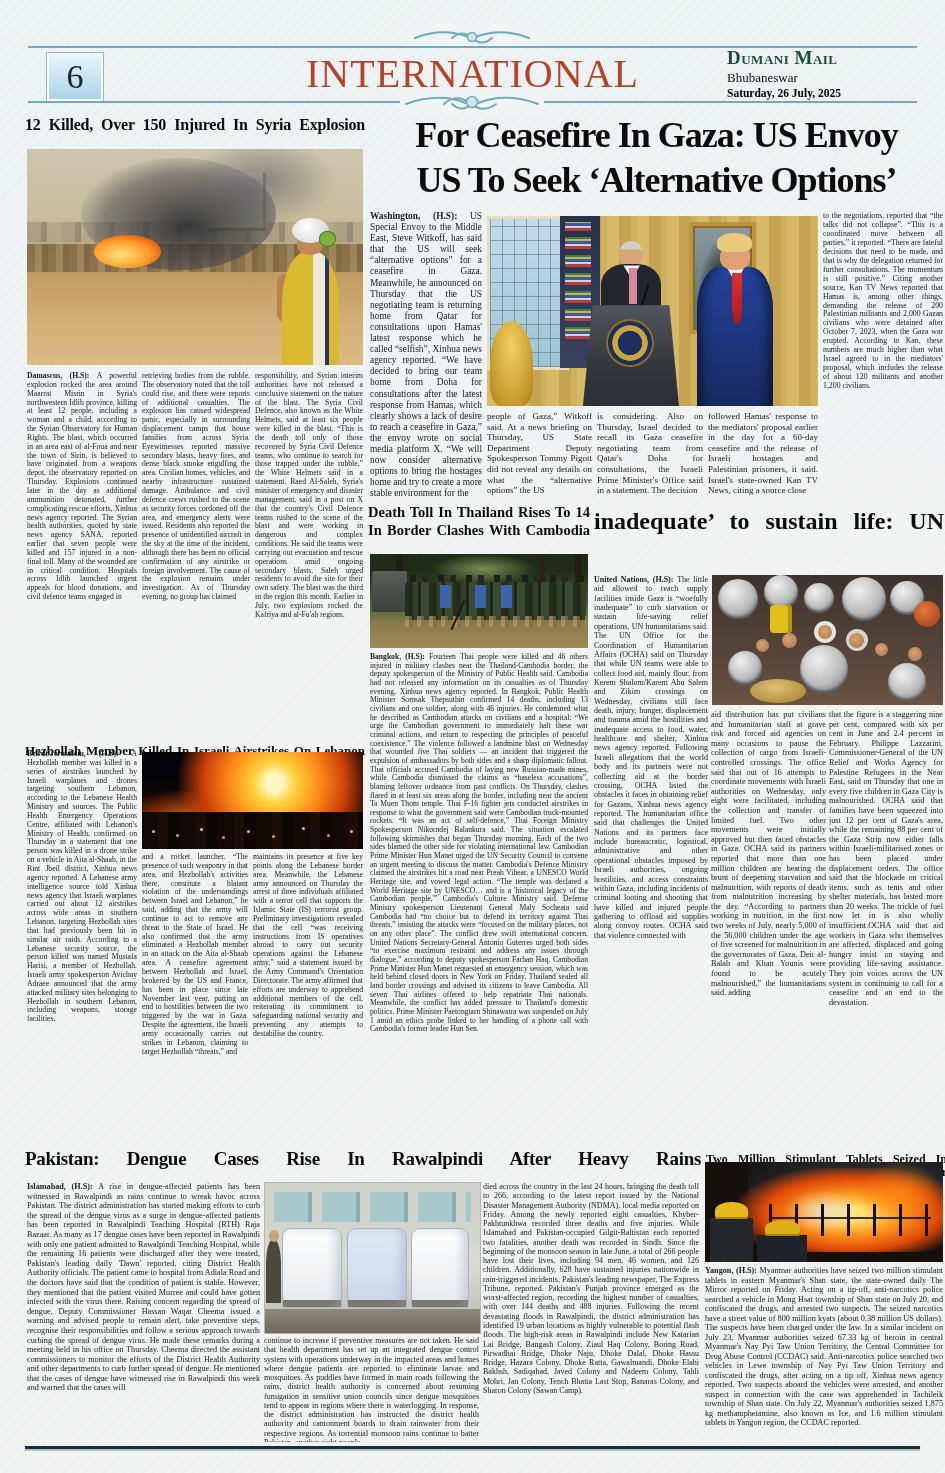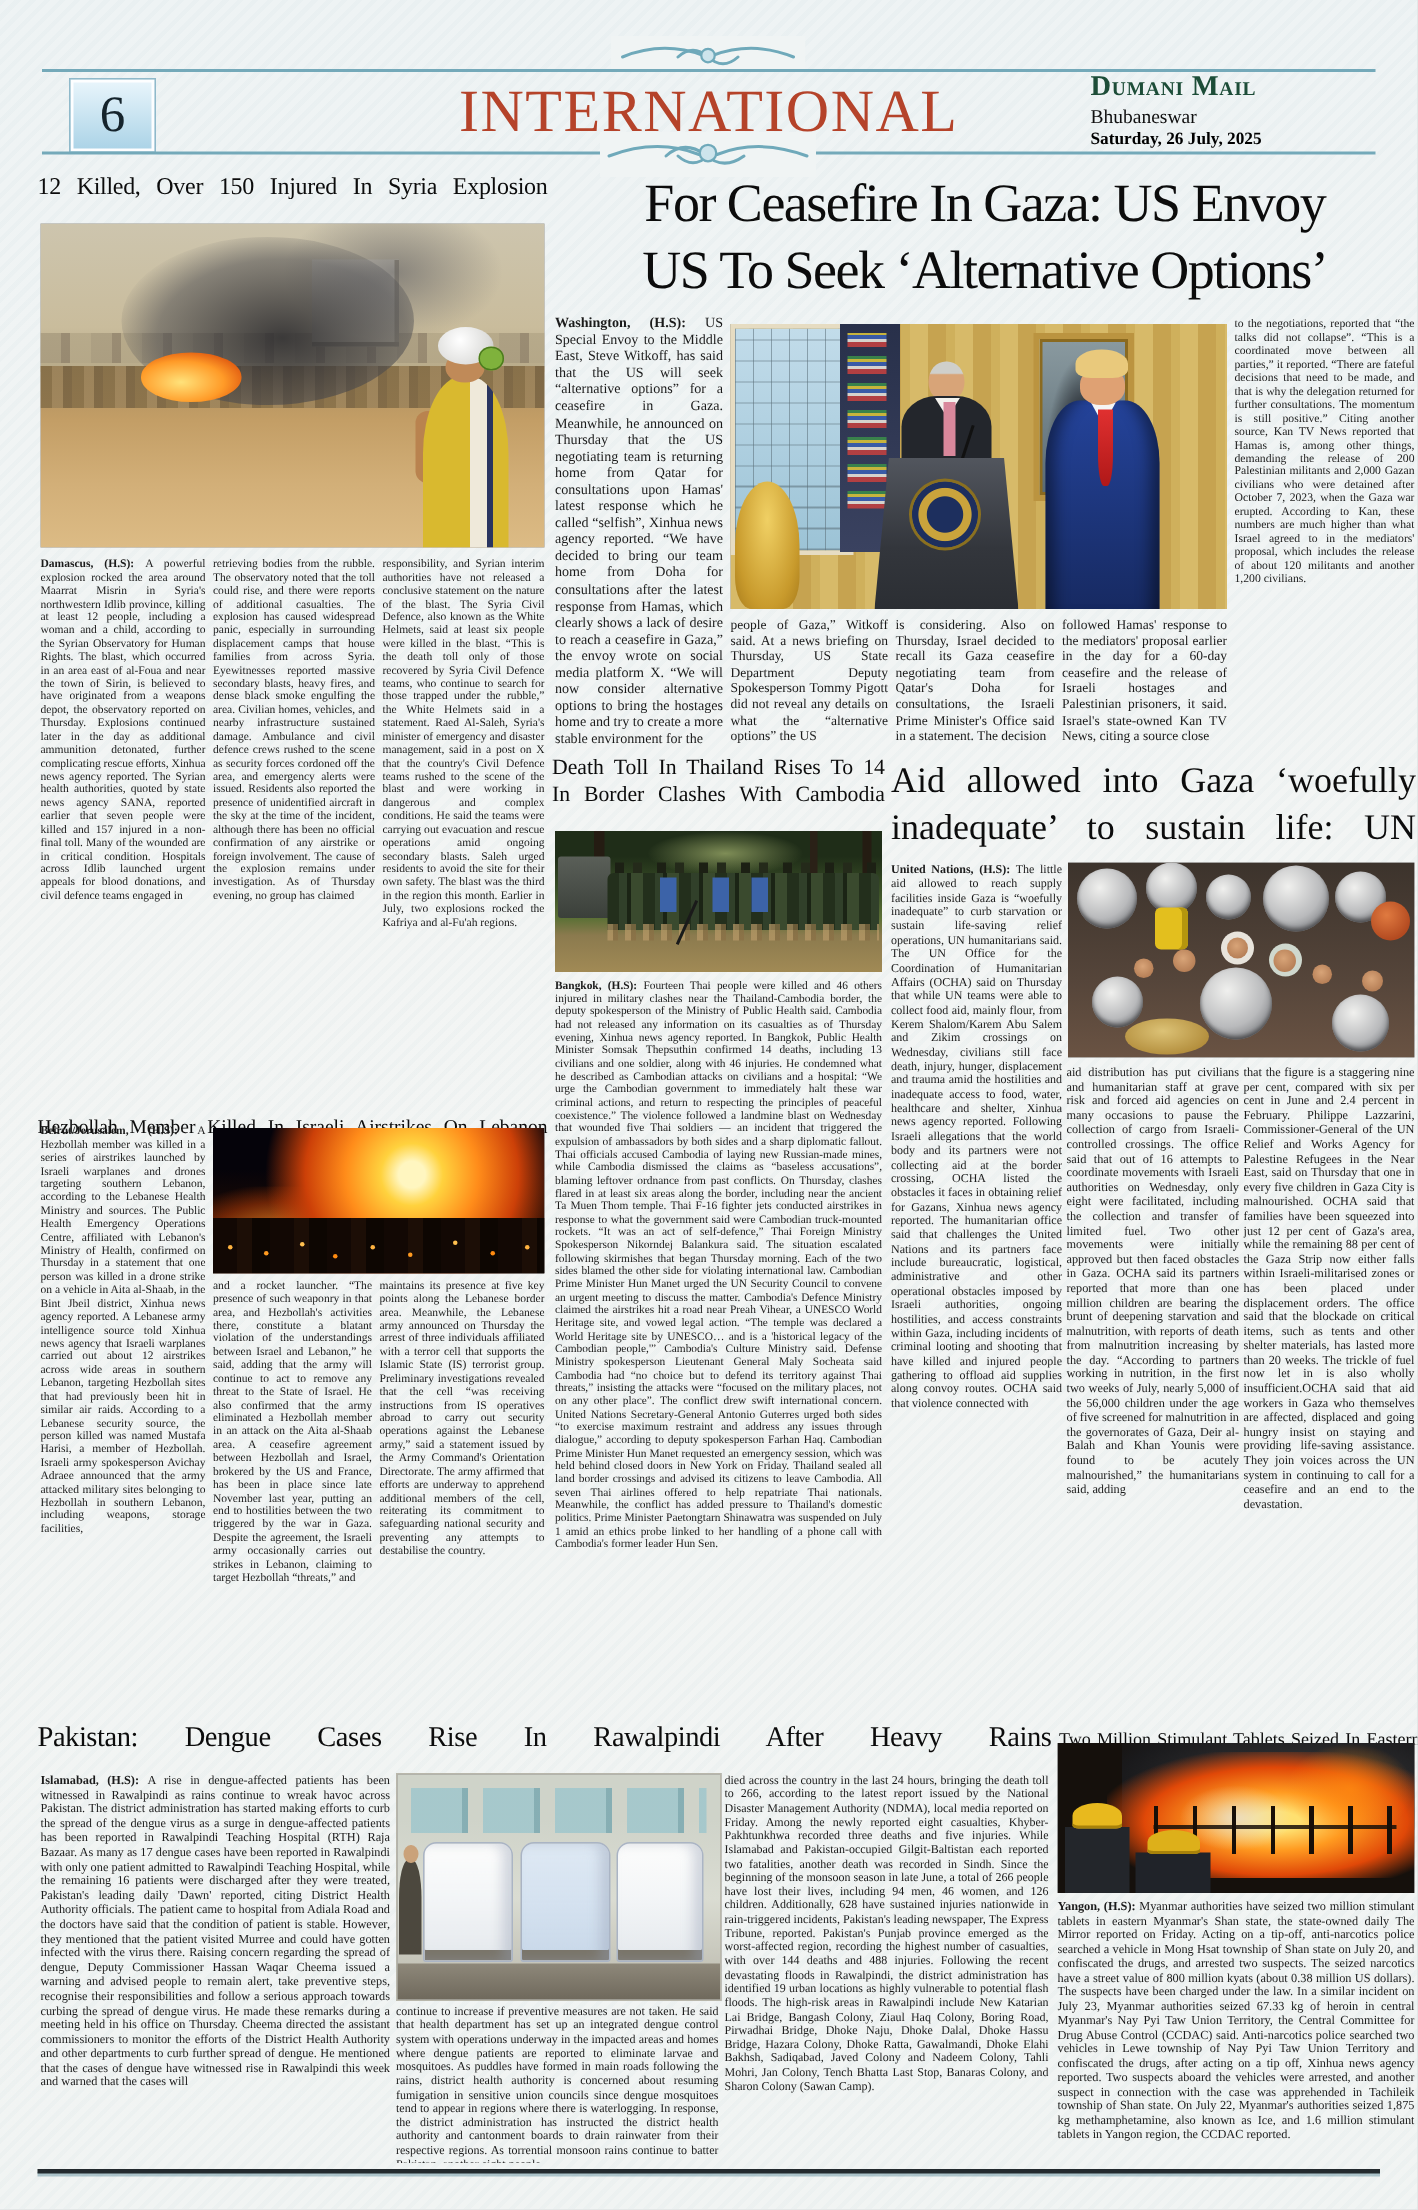--- a/index.html
+++ b/index.html
@@ -10,21 +10,21 @@
   .hline{position:absolute;left:28px;right:28px;height:2px;background:#74a9b9;}
   .orn{position:absolute;}
   .pagebox{position:absolute;left:46px;top:52px;width:56px;height:48px;
         background:linear-gradient(180deg,#eaf6fc,#a9d2e6);border:1px solid #8fb9ca;box-shadow:inset 0 0 0 2px #fdfeff;
         display:flex;align-items:center;justify-content:center;font-size:34px;color:#15242c;}
   .section-title{position:absolute;left:0;right:0;top:50px;text-align:center;font-size:40px;color:#b5432a;letter-spacing:1px;}
   .masthead{position:absolute;right:18px;top:46px;width:200px;text-align:left;line-height:1.25;}
   .mh-name{font-size:19px;font-weight:bold;color:#1d4d38;font-variant:small-caps;letter-spacing:.5px;}
   .mh-city{font-size:13px;color:#101010;}
   .mh-date{font-size:11.5px;font-weight:bold;color:#000;}
-  .headline{position:absolute;font-weight:normal;color:#0c0c0c;margin:0;line-height:1.12;}
+  .headline{position:absolute;font-weight:bold;color:#0c0c0c;margin:0;line-height:1.12;}
   .hl-just{text-align:justify;text-align-last:justify;}
   .hl-center{text-align:center;}
   .col{position:absolute;font-size:7.7px;line-height:1.15;text-align:justify;overflow:hidden;color:#1b1b1b;}
   .dl{font-weight:bold;}
   .dl::after{content:" ";}
   .photo{position:absolute;overflow:hidden;background:#999;}
   .photo div, .photo span{position:absolute;}
   .rule-bottom{position:absolute;left:25px;width:895px;top:1446px;height:3px;background:#232a2e;box-shadow:0 2px 0 rgba(90,138,152,.45);}
   
   .sy-sky{left:0;right:0;top:0;height:46%;background:linear-gradient(180deg,#cdc5ae,#c9bc9c 70%,#b7a988);}
@@ -249,21 +249,20 @@
       <div class="th-legs"></div>
       <div class="th-det"></div>
     </div>
     <div class="col" style="left:370px;top:653px;width:218px;height:494px;font-size:7.6px;line-height:1.14;">
       <b class="dl">Bangkok, (H.S):</b><span>Fourteen Thai people were killed and 46 others injured in military clashes near the Thailand-Cambodia border, the deputy spokesperson of the Ministry of Public Health said. Cambodia had not released any information on its casualties as of Thursday evening, Xinhua news agency reported. In Bangkok, Public Health Minister Somsak Thepsuthin confirmed 14 deaths, including 13 civilians and one soldier, along with 46 injuries. He condemned what he described as Cambodian attacks on civilians and a hospital: “We urge the Cambodian government to immediately halt these war criminal actions, and return to respecting the principles of peaceful coexistence.” The violence followed a landmine blast on Wednesday that wounded five Thai soldiers — an incident that triggered the expulsion of ambassadors by both sides and a sharp diplomatic fallout. Thai officials accused Cambodia of laying new Russian-made mines, while Cambodia dismissed the claims as “baseless accusations”, blaming leftover ordnance from past conflicts. On Thursday, clashes flared in at least six areas along the border, including near the ancient Ta Muen Thom temple. Thai F-16 fighter jets conducted airstrikes in response to what the government said were Cambodian truck-mounted rockets. “It was an act of self-defence,” Thai Foreign Ministry Spokesperson Nikorndej Balankura said. The situation escalated following skirmishes that began Thursday morning. Each of the two sides blamed the other side for violating international law. Cambodian Prime Minister Hun Manet urged the UN Security Council to convene an urgent meeting to discuss the matter. Cambodia's Defence Ministry claimed the airstrikes hit a road near Preah Vihear, a UNESCO World Heritage site, and vowed legal action. “The temple was declared a World Heritage site by UNESCO… and is a 'historical legacy of the Cambodian people,'” Cambodia's Culture Ministry said. Defense Ministry spokesperson Lieutenant General Maly Socheata said Cambodia had “no choice but to defend its territory against Thai threats,” insisting the attacks were “focused on the military places, not on any other place”. The conflict drew swift international concern. United Nations Secretary-General Antonio Guterres urged both sides “to exercise maximum restraint and address any issues through dialogue,” according to deputy spokesperson Farhan Haq. Cambodian Prime Minister Hun Manet requested an emergency session, which was held behind closed doors in New York on Friday. Thailand sealed all land border crossings and advised its citizens to leave Cambodia. All seven Thai airlines offered to help repatriate Thai nationals. Meanwhile, the conflict has added pressure to Thailand's domestic politics. Prime Minister Paetongtarn Shinawatra was suspended on July 1 amid an ethics probe linked to her handling of a phone call with Cambodia's former leader Hun Sen.</span>
     </div>
   </section>
 
   <section>
     <h2 class="headline" style="left:594px;top:506px;width:350px;font-size:24px;line-height:31px;margin:0;">
-      <span class="hl-just" style="display:block;">Aid allowed into Gaza ‘woefully</span>
       <span class="hl-just" style="display:block;">inadequate’ to sustain life: UN</span>
     </h2>
     <div class="col" style="left:594px;top:575px;width:114px;height:565px;font-size:8px;line-height:1.17;">
       <b class="dl">United Nations, (H.S):</b><span>The little aid allowed to reach supply facilities inside Gaza is “woefully inadequate” to curb starvation or sustain life-saving relief operations, UN humanitarians said. The UN Office for the Coordination of Humanitarian Affairs (OCHA) said on Thursday that while UN teams were able to collect food aid, mainly flour, from Kerem Shalom/Karem Abu Salem and Zikim crossings on Wednesday, civilians still face death, injury, hunger, displacement and trauma amid the hostilities and inadequate access to food, water, healthcare and shelter, Xinhua news agency reported. Following Israeli allegations that the world body and its partners were not collecting aid at the border crossing, OCHA listed the obstacles it faces in obtaining relief for Gazans, Xinhua news agency reported. The humanitarian office said that challenges the United Nations and its partners face include bureaucratic, logistical, administrative and other operational obstacles imposed by Israeli authorities, ongoing hostilities, and access constraints within Gaza, including incidents of criminal looting and shooting that have killed and injured people gathering to offload aid supplies along convoy routes. OCHA said that violence connected with</span>
     </div>
     <div class="photo" style="left:712px;top:575px;width:231px;height:130px;">
       <div class="ga-bg"></div>
       <span class="pot" style="left:6px;top:4px;width:40px;height:40px;"></span>
       <span class="pot" style="left:52px;top:0;width:34px;height:34px;"></span>
       <span class="pot" style="left:92px;top:8px;width:30px;height:30px;"></span>

